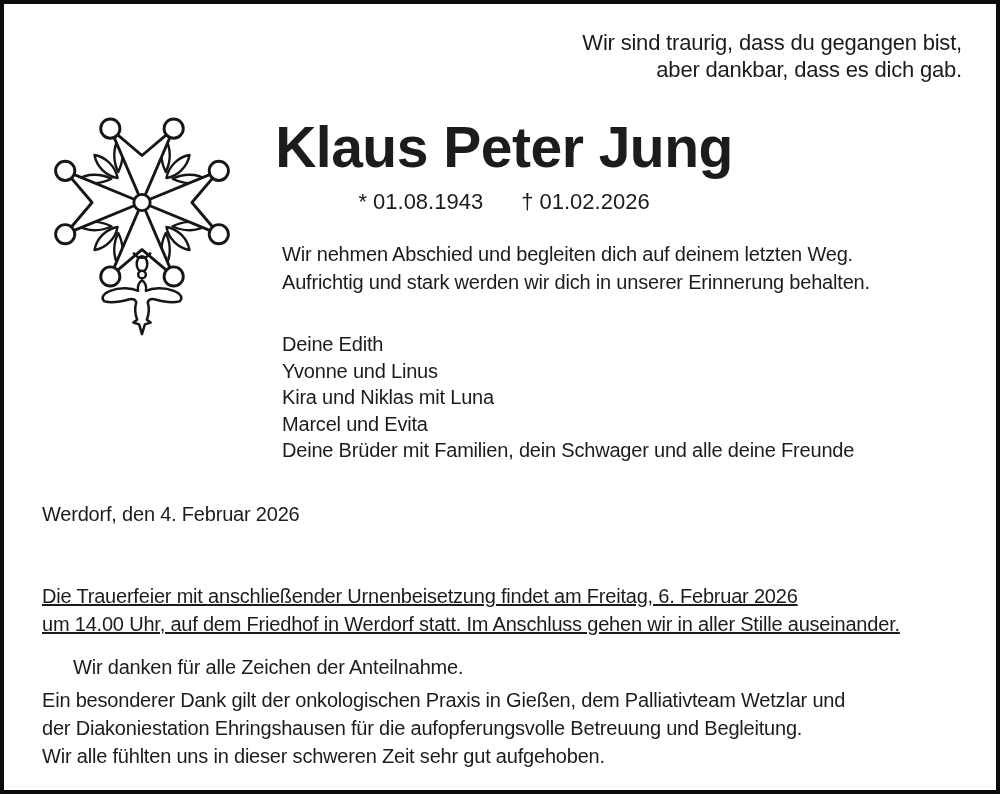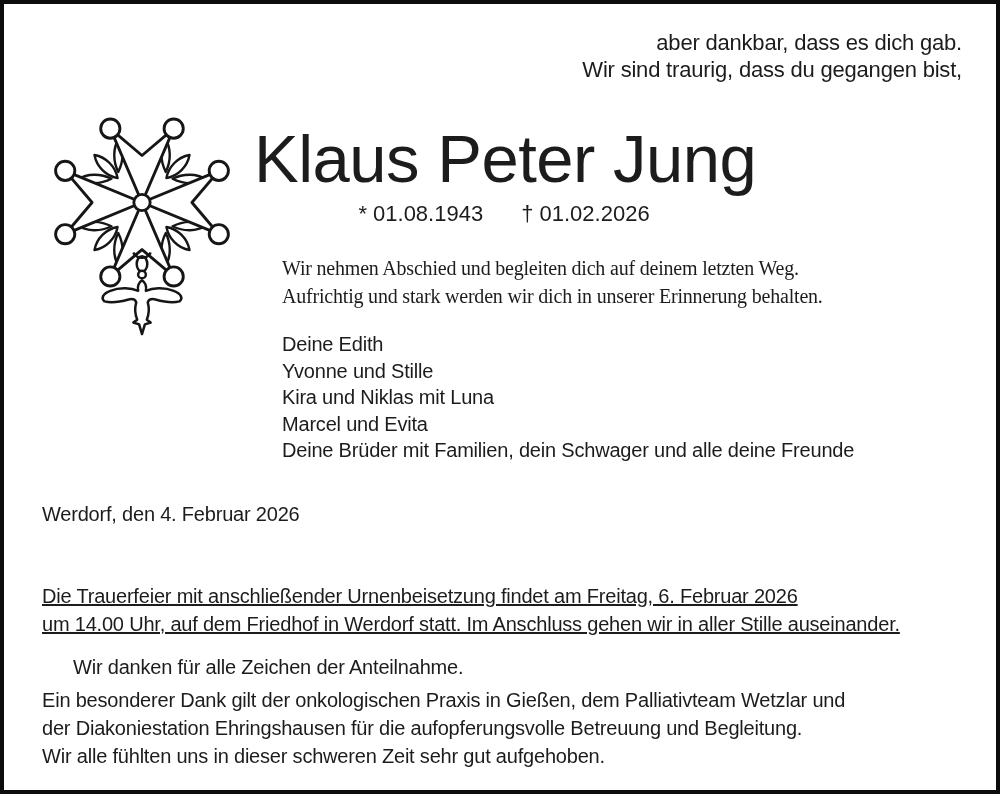--- a/index.html
+++ b/index.html
@@ -27,52 +27,51 @@
 
   .emblem { left: 42px; top: 104px; width: 192px; height: 238px; }
   .emblem svg { width: 100%; height: 100%; display: block; }
 
   .title-block {
     left: 250px; top: 114px; width: 500px;
     text-align: center;
     white-space: nowrap;
   }
   .name {
-    font-size: 67px;
+    font-size: 57px;
     line-height: 58px;
-    font-weight: 400;
+    font-weight: 700;
     letter-spacing: -0.5px;
-    margin-top: 12px;
   }
   .dates {
     margin-top: 13px;
     font-size: 22px;
     display: flex;
     justify-content: center;
     gap: 38px;
     font-weight: 500;
   }
 
   .body-text { font-size: 20px; letter-spacing: -0.2px; font-weight: 500; }
 
-  .farewell  { left: 278px; top: 250px; line-height: 28px; font-family: Liberation Serif, serif; }
+  .farewell  { left: 278px; top: 236px; line-height: 28px; }
   .mourners  { left: 278px; top: 327px; line-height: 26.6px; }
   .dateline  { left: 38px;  top: 499px; }
   .funeral   { left: 38px;  top: 578px; line-height: 28px; text-decoration: underline; }
   .thanks-a  { left: 38px;  top: 652px; margin-left: 31px; }
   .thanks-b  { left: 38px;  top: 682px; line-height: 28.2px; }
 </style>
 </head>
 <body>
 
 <div class="page">
 
   <div class="abs quote">
+    <div>Wir sind traurig, dass du gegangen bist,</div>
     <div>aber dankbar, dass es dich gab.</div>
-    <div>Wir sind traurig, dass du gegangen bist,</div>
   </div>
 
   <div class="abs emblem">
     <svg viewBox="0 0 200 245" xmlns="http://www.w3.org/2000/svg">
       <defs>
         <g id="fleur" transform="translate(100 97)" stroke="#161616" stroke-width="2.5" fill="#ffffff" stroke-linejoin="round">
           <path d="M0 -36 C7 -46 7 -60 0 -70 C-7 -60 -7 -46 0 -36 Z"></path>
           <path d="M-5 -40 C-17 -44 -27 -53 -30 -64 C-19 -62 -9 -52 -5 -40 Z"></path>
           <path d="M5 -40 C17 -44 27 -53 30 -64 C19 -62 9 -52 5 -40 Z"></path>
         </g>
@@ -125,21 +124,21 @@
     </div>
   </div>
 
   <div class="abs body-text farewell">
     <div>Wir nehmen Abschied und begleiten dich auf deinem letzten Weg.</div>
     <div>Aufrichtig und stark werden wir dich in unserer Erinnerung behalten.</div>
   </div>
 
   <div class="abs body-text mourners">
     <div>Deine Edith</div>
-    <div>Yvonne und Stille</div>
+    <div>Yvonne und Linus</div>
     <div>Kira und Niklas mit Luna</div>
     <div>Marcel und Evita</div>
     <div>Deine Brüder mit Familien, dein Schwager und alle deine Freunde</div>
   </div>
 
   <div class="abs body-text dateline">Werdorf, den 4. Februar 2026</div>
 
   <div class="abs body-text funeral">
     <div>Die Trauerfeier mit anschließender Urnenbeisetzung findet am Freitag, 6. Februar 2026</div>
     <div>um 14.00 Uhr, auf dem Friedhof in Werdorf statt. Im Anschluss gehen wir in aller Stille auseinander.</div>

